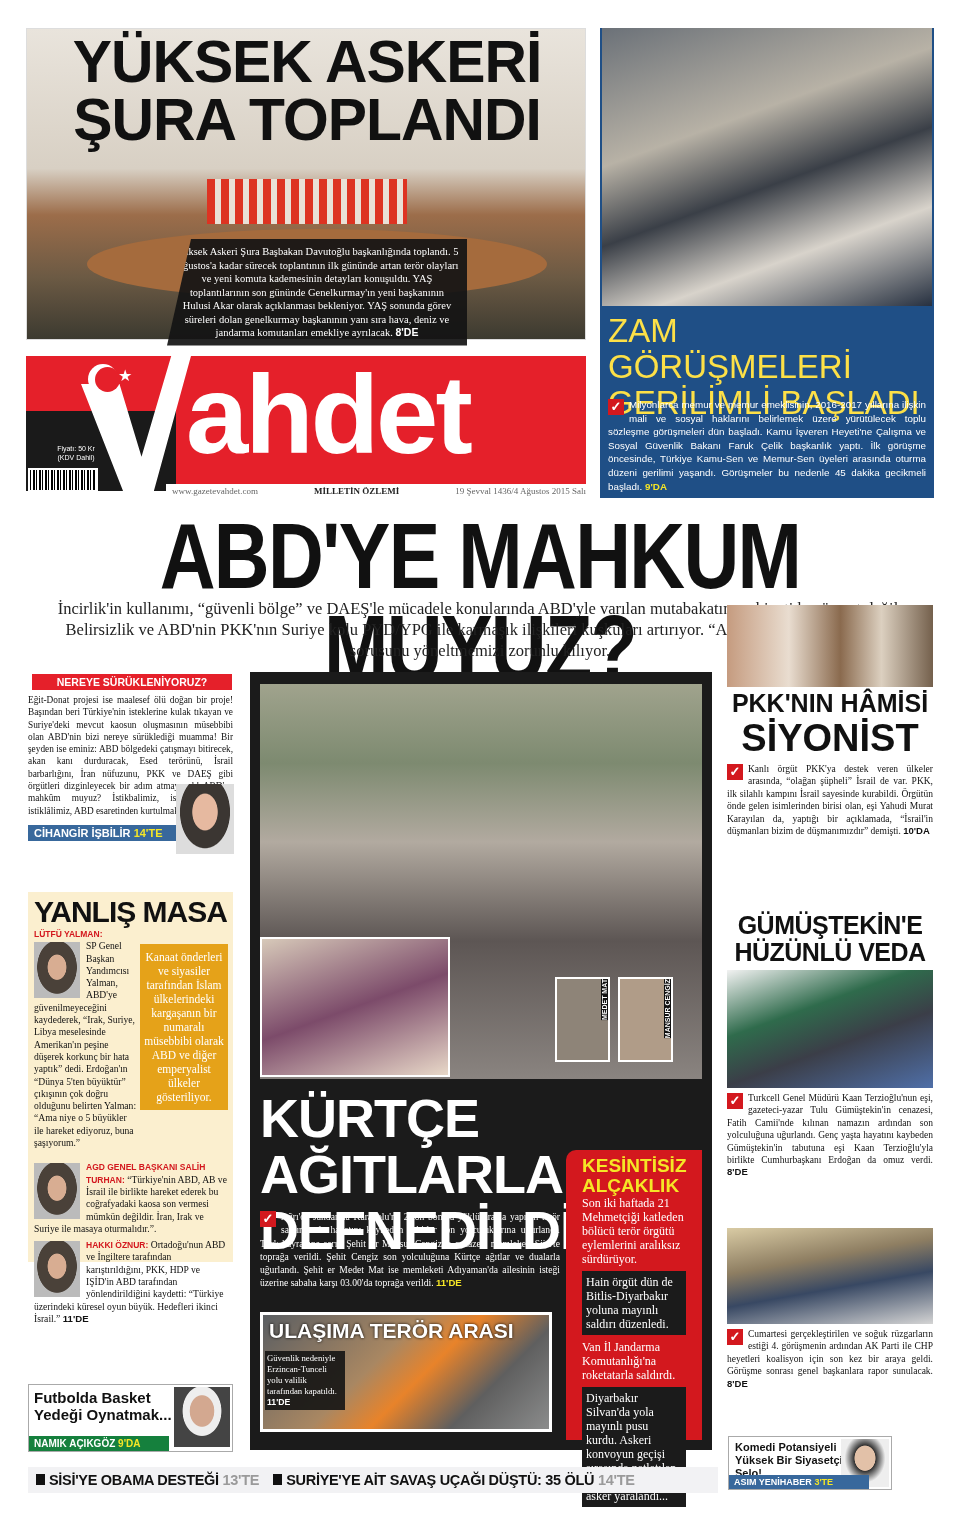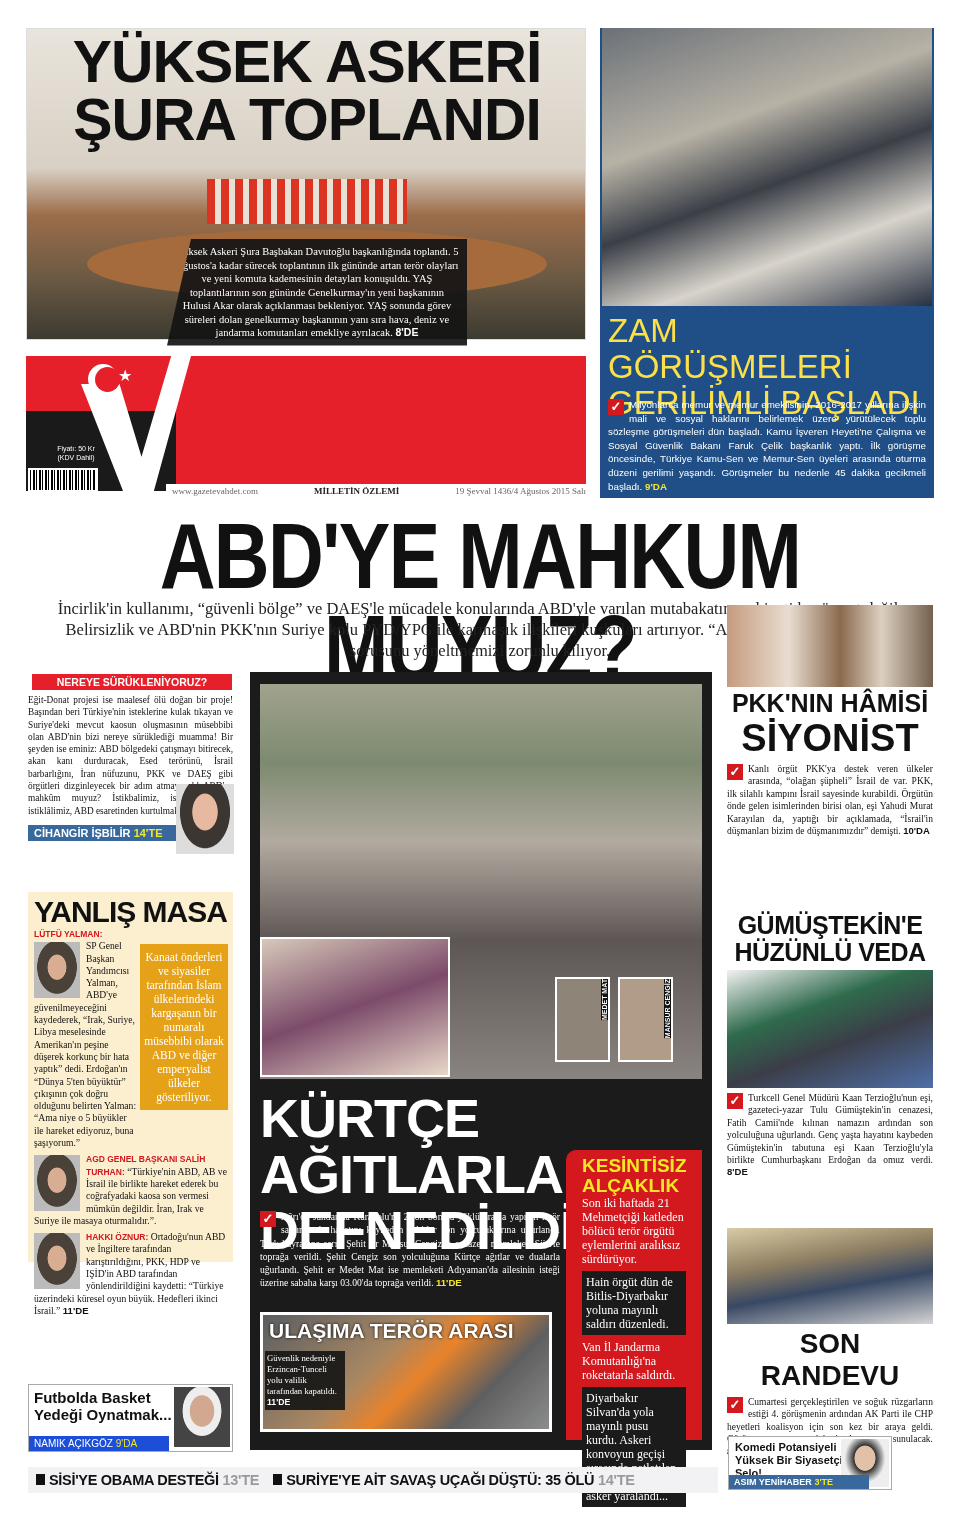--- a/index.html
+++ b/index.html
@@ -43,21 +43,21 @@
 #ner .byline span{color:#f5e626}
 #yan{left:28px;top:892px;width:205px;height:370px;background:#fbefcf;padding:4px 6px}
 #yan h3{font-family:"Liberation Sans",sans-serif;font-weight:bold;font-size:30px;line-height:32px;letter-spacing:-1px}
 #yan .quote{position:absolute;left:112px;top:52px;width:88px;background:#e5a219;color:#fff;font-size:11.5px;line-height:14px;text-align:center;padding:6px 4px}
 #yan .txt{font-size:9.6px;line-height:12.3px;width:104px}
 #yan .txt.w{width:195px}
 .who{color:#d3181e;font-weight:bold;font-family:"Liberation Sans",sans-serif;font-size:8.5px}
 .mug{float:left;width:46px;height:56px;margin:2px 6px 2px 0;background:radial-gradient(ellipse at 50% 45%,#d8ad92 0 28%,#4a4139 30% 60%,#bbb 62%)}
 #fut{left:28px;top:1384px;width:205px;height:68px;border:1px solid #aaa;background:#fff}
 #fut .t{position:absolute;left:5px;top:4px;font-family:"Liberation Sans",sans-serif;font-weight:bold;font-size:15px;line-height:17px}
-#fut .by{position:absolute;left:0;bottom:0;width:140px;background:#1d4ed8;color:#fff;font-family:"Liberation Sans",sans-serif;font-weight:normal;font-size:10px;padding:2px 5px}
+#fut .by{position:absolute;left:0;bottom:0;width:140px;background:#15803d;color:#fff;font-family:"Liberation Sans",sans-serif;font-weight:bold;font-size:10px;padding:2px 5px}
 #fut .by span{color:#f5e626}
 #fut .face{position:absolute;right:2px;top:2px;width:56px;height:60px;background:radial-gradient(ellipse at 50% 40%,#d3a890 0 30%,#eee 32% 48%,#444 50%)}
 
 #mid{left:250px;top:672px;width:462px;height:778px;background:#1b1b1b}
 #mid .crowd{position:absolute;left:10px;top:12px;width:442px;height:395px;background:linear-gradient(180deg,#a0a38d 0%,#7d8a70 20%,#b2aaa0 40%,#5d5654 65%,#8a8480 100%)}
 #mid .inset1{position:absolute;left:10px;top:265px;width:190px;height:140px;border:2px solid #fff;background:linear-gradient(160deg,#d7c9b9,#7c4b6a 50%,#e8d8c8)}
 #mid .inset2{position:absolute;left:305px;top:305px;width:55px;height:85px;border:2px solid #fff;background:#8e8478}
 #mid .inset3{position:absolute;left:368px;top:305px;width:55px;height:85px;border:2px solid #fff;background:#b09c88}
 #mid .lbl{position:absolute;writing-mode:vertical-rl;transform:rotate(180deg);color:#fff;font-family:"Liberation Sans",sans-serif;font-weight:bold;font-size:7px;background:#111}
 #mid h2{position:absolute;left:10px;top:418px;color:#fff;font-family:"Liberation Sans",sans-serif;font-weight:bold;font-size:54px;line-height:56px;letter-spacing:-1px;width:440px}
@@ -107,20 +107,21 @@
   <h2>ZAM GÖRÜŞMELERİ GERİLİMLİ BAŞLADI</h2>
   <div class="txt"><span class="vmark">✓</span><span>Milyonlarca memur ve memur emeklisinin, 2016-2017 yıllarına ilişkin mali ve sosyal haklarını belirlemek üzere yürütülecek toplu sözleşme görüşmeleri dün başladı. Kamu İşveren Heyeti'ne Çalışma ve Sosyal Güvenlik Bakanı Faruk Çelik başkanlık yaptı. İlk görüşme öncesinde, Türkiye Kamu-Sen ve Memur-Sen üyeleri arasında oturma düzeni gerilimi yaşandı. Görüşmeler bu nedenle 45 dakika gecikmeli başladı.</span> <span class="ref" style="color:#f5e626">9'DA</span></div>
 </div>
 
 <div id="mast" class="abs">
   <div class="red"></div>
   <div class="black"></div>
   <div class="vshape"></div>
   <div class="crescent"></div>
   <div class="star">★</div>
+  <div class="logo">ahdet</div>
   <div class="price">
       <div>Fiyatı: 50 Kr</div>
       <div>(KDV Dahil)</div>
     </div>
   <div class="barcode"></div>
   <div class="strip">
     <span>www.gazetevahdet.com</span>
     <b>MİLLETİN ÖZLEMİ</b>
     <span>19 Şevval 1436/4 Ağustos 2015 Salı</span>
   </div>
@@ -133,21 +134,21 @@
   <div class="tag">NEREYE SÜRÜKLENİYORUZ?</div>
   <div class="body" style="padding-right:0">Eğit-Donat projesi ise maalesef ölü doğan bir proje! Başından beri Türkiye'nin isteklerine kulak tıkayan ve Suriye'deki mevcut kaosun oluşmasının müsebbibi olan ABD'nin bizi nereye sürüklediği muamma! Bir şeyden ise eminiz: ABD bölgedeki çatışmayı bitirecek, akan kanı durduracak, Esed terörünü, İsrail barbarlığını, İran nüfuzunu, PKK ve DAEŞ gibi örgütleri dizginleyecek bir adım atmayacak! ABD'ye mahkûm muyuz? İstikbalimiz, istikrarımız ve istiklâlimiz, ABD esaretinden kurtulmaktan geçiyor.</div>
   <div class="face"></div>
   <div class="byline"><span style="color:#fff">CİHANGİR İŞBİLİR</span> <span>14'TE</span></div>
 </div>
 
 <div id="yan" class="abs">
   <h3>YANLIŞ MASA</h3>
   <div class="quote">Kanaat önderleri ve siyasiler tarafından İslam ülkelerindeki kargaşanın bir numaralı müsebbibi olarak ABD ve diğer emperyalist ülkeler gösteriliyor.</div>
   <div class="txt"><span class="who">LÜTFÜ YALMAN:</span><br><span class="mug"></span><span>SP Genel Başkan Yandımcısı Yalman, ABD'ye güvenilmeyeceğini kaydederek, “Irak, Suriye, Libya meselesinde Amerikan'ın peşine düşerek korkunç bir hata yaptık” dedi. Erdoğan'ın “Dünya 5'ten büyüktür” çıkışının çok doğru olduğunu belirten Yalman: “Ama niye o 5 büyükler ile hareket ediyoruz, buna şaşıyorum.”</span></div>
-  <div class="txt w" style="margin-top:4px"><span class="mug"></span><span class="who">AGD GENEL BAŞKANI SALİH TURHAN:</span> <span>“Türkiye'nin ABD, AB ve İsrail ile birlikte hareket ederek bu coğrafyadaki kaosa son vermesi mümkün değildir. İran, Irak ve Suriye ile masaya oturmalıdır.”.</span></div>
+  <div class="txt w" style="margin-top:12px"><span class="mug"></span><span class="who">AGD GENEL BAŞKANI SALİH TURHAN:</span> <span>“Türkiye'nin ABD, AB ve İsrail ile birlikte hareket ederek bu coğrafyadaki kaosa son vermesi mümkün değildir. İran, Irak ve Suriye ile masaya oturmalıdır.”.</span></div>
   <div class="txt w" style="margin-top:4px"><span class="mug"></span><span class="who">HAKKI ÖZNUR:</span> <span>Ortadoğu'nun ABD ve İngiltere tarafından karıştırıldığını, PKK, HDP ve IŞİD'in ABD tarafından yönlendirildiğini kaydetti: “Türkiye üzerindeki küresel oyun büyük. Hedefleri ikinci İsrail.”</span> <span class="ref">11'DE</span></div>
 </div>
 
 <div id="fut" class="abs">
   <div class="t" style="width:140px">Futbolda Basket Yedeği Oynatmak...</div>
   <div class="face"></div>
   <div class="by"><span style="color:#fff">NAMIK AÇIKGÖZ</span> <span>9'DA</span></div>
 </div>
 
 <div id="mid" class="abs">
@@ -181,21 +182,20 @@
 </div>
 
 <div id="gum" class="abs">
   <h2>GÜMÜŞTEKİN'E HÜZÜNLÜ VEDA</h2>
   <div class="ph"></div>
   <div class="rtxt"><span class="vmark">✓</span><span>Turkcell Genel Müdürü Kaan Terzioğlu'nun eşi, gazeteci-yazar Tulu Gümüştekin'in cenazesi, Fatih Camii'nde kılınan namazın ardından son yolculuğuna uğurlandı. Genç yaşta hayatını kaybeden Gümüştekin'in tabutuna eşi Kaan Terzioğlu'yla birlikte Cumhurbaşkanı Erdoğan da omuz verdi.</span> <span class="ref">8'DE</span></div>
 </div>
 
 <div id="son" class="abs">
   <div class="ph"></div>
-  <h2>SON RANDEVU</h2>
   <div class="rtxt"><span class="vmark">✓</span><span>Cumartesi gerçekleştirilen ve soğuk rüzgarların estiği 4. görüşmenin ardından AK Parti ile CHP heyetleri koalisyon için son kez bir araya geldi. Görüşme sonrası genel başkanlara rapor sunulacak.</span> <span class="ref">8'DE</span></div>
 </div>
 
 <div id="kom" class="abs">
   <div class="t" style="width:140px">Komedi Potansiyeli Yüksek Bir Siyasetçi: Selo!</div>
   <div class="face"></div>
   <div class="by"><span style="color:#fff">ASIM YENİHABER</span> <span>3'TE</span></div>
 </div>
 
 <div id="foot" class="abs">

